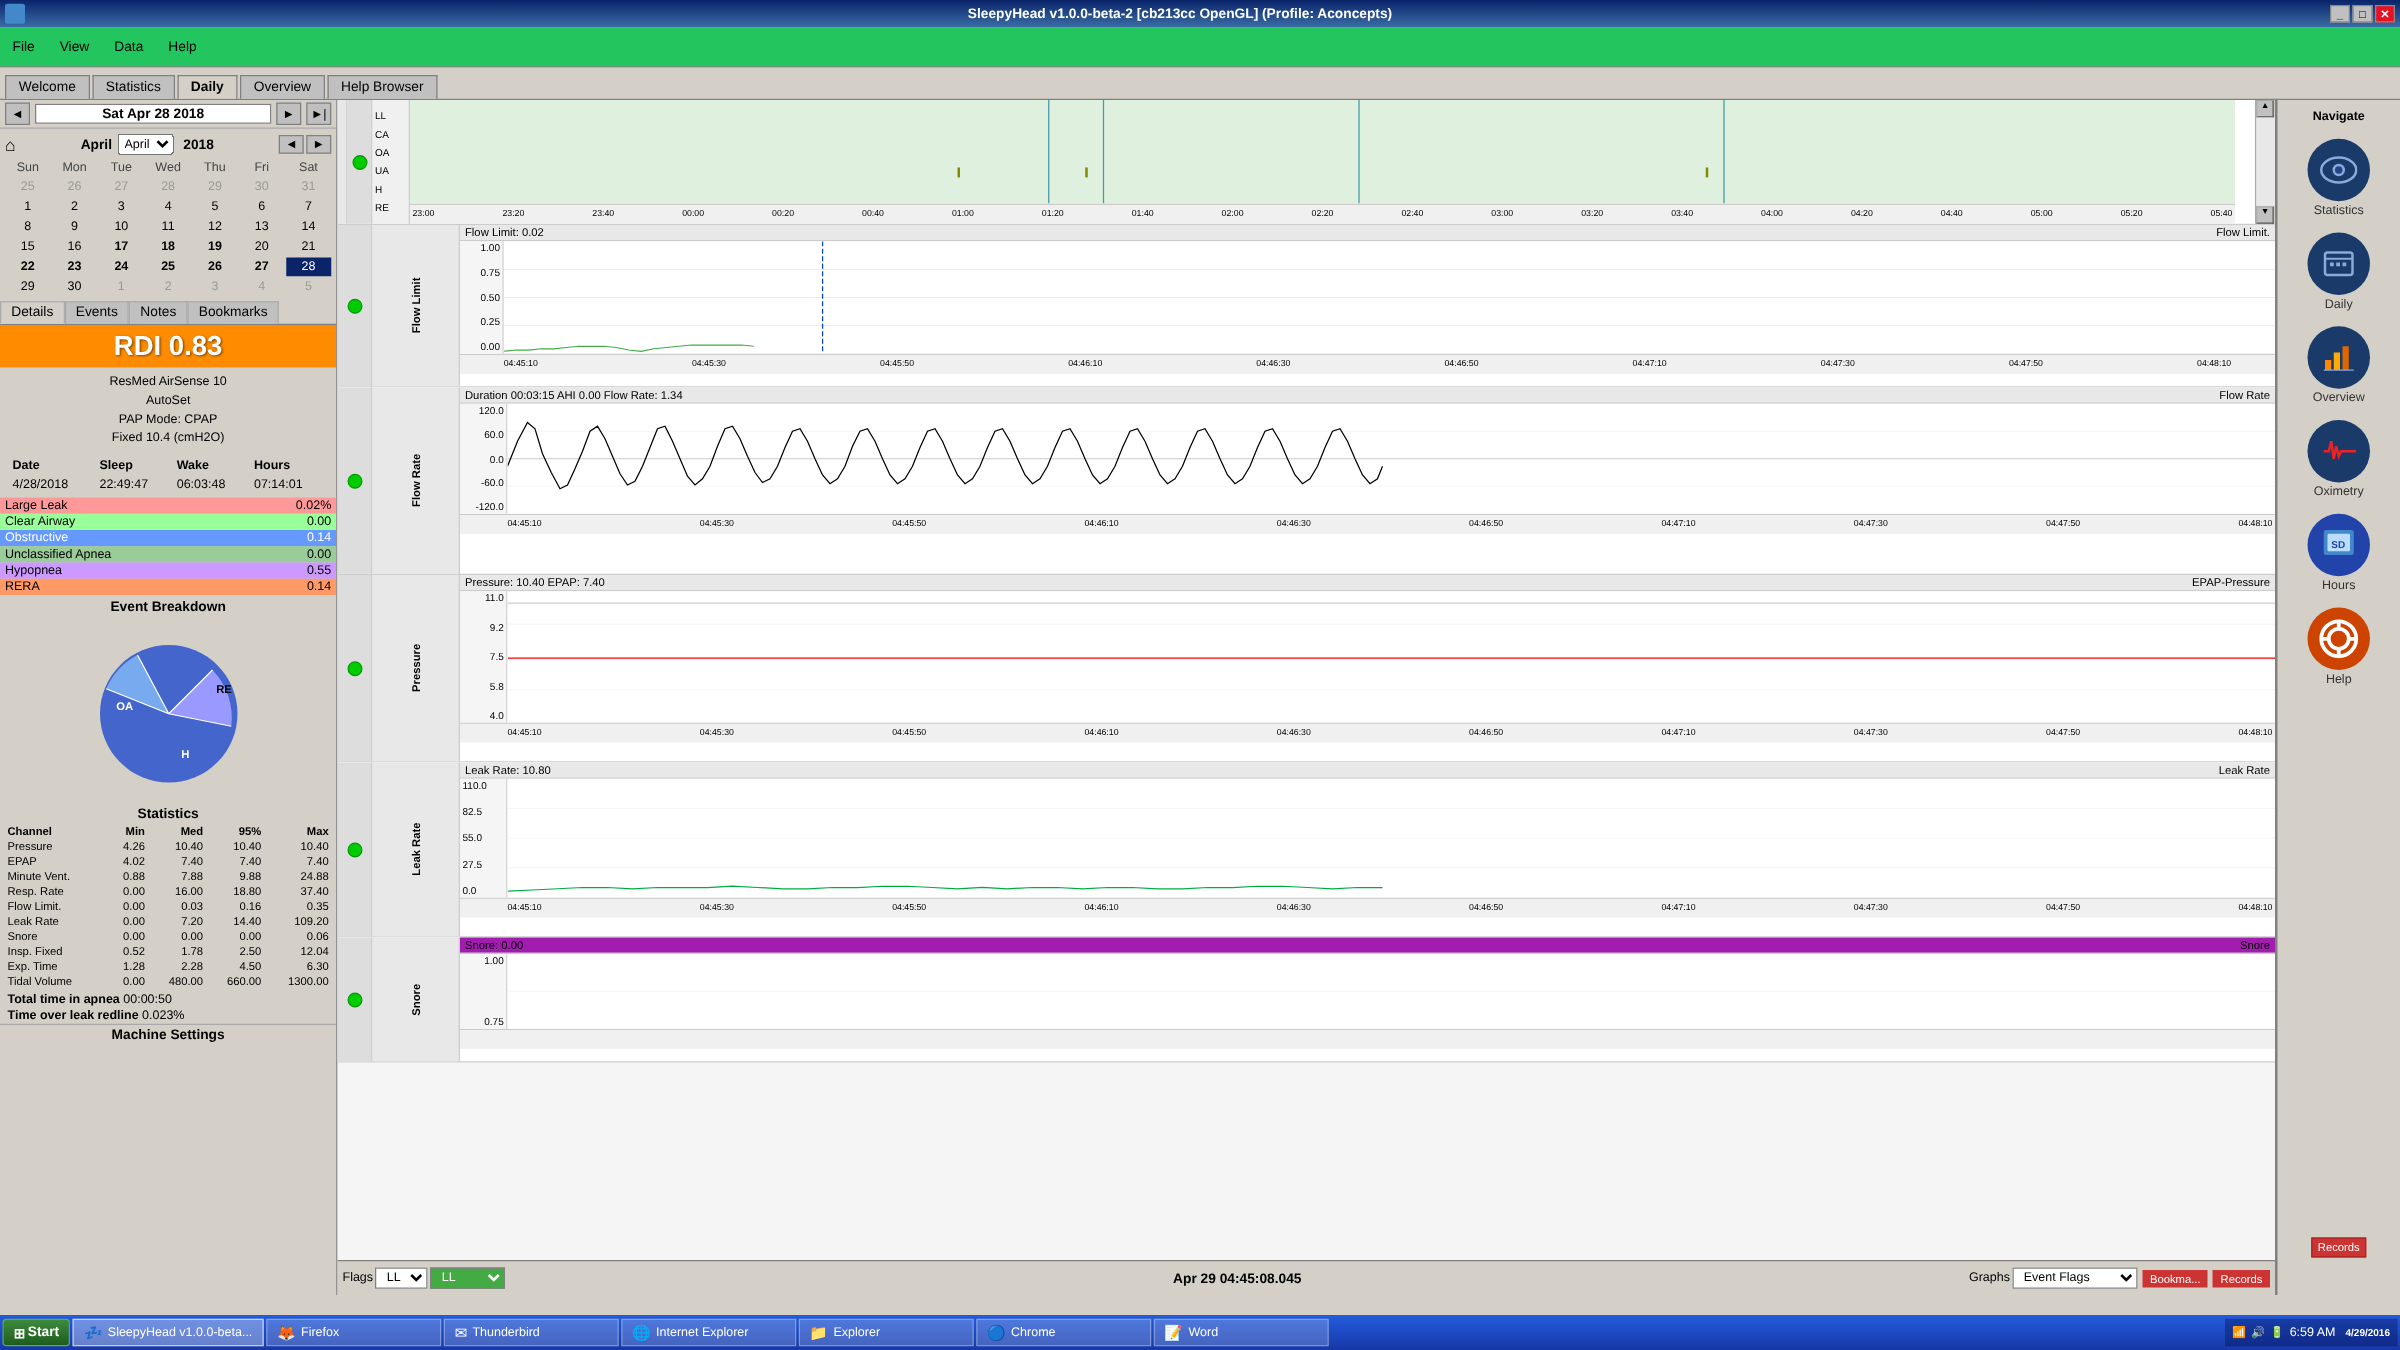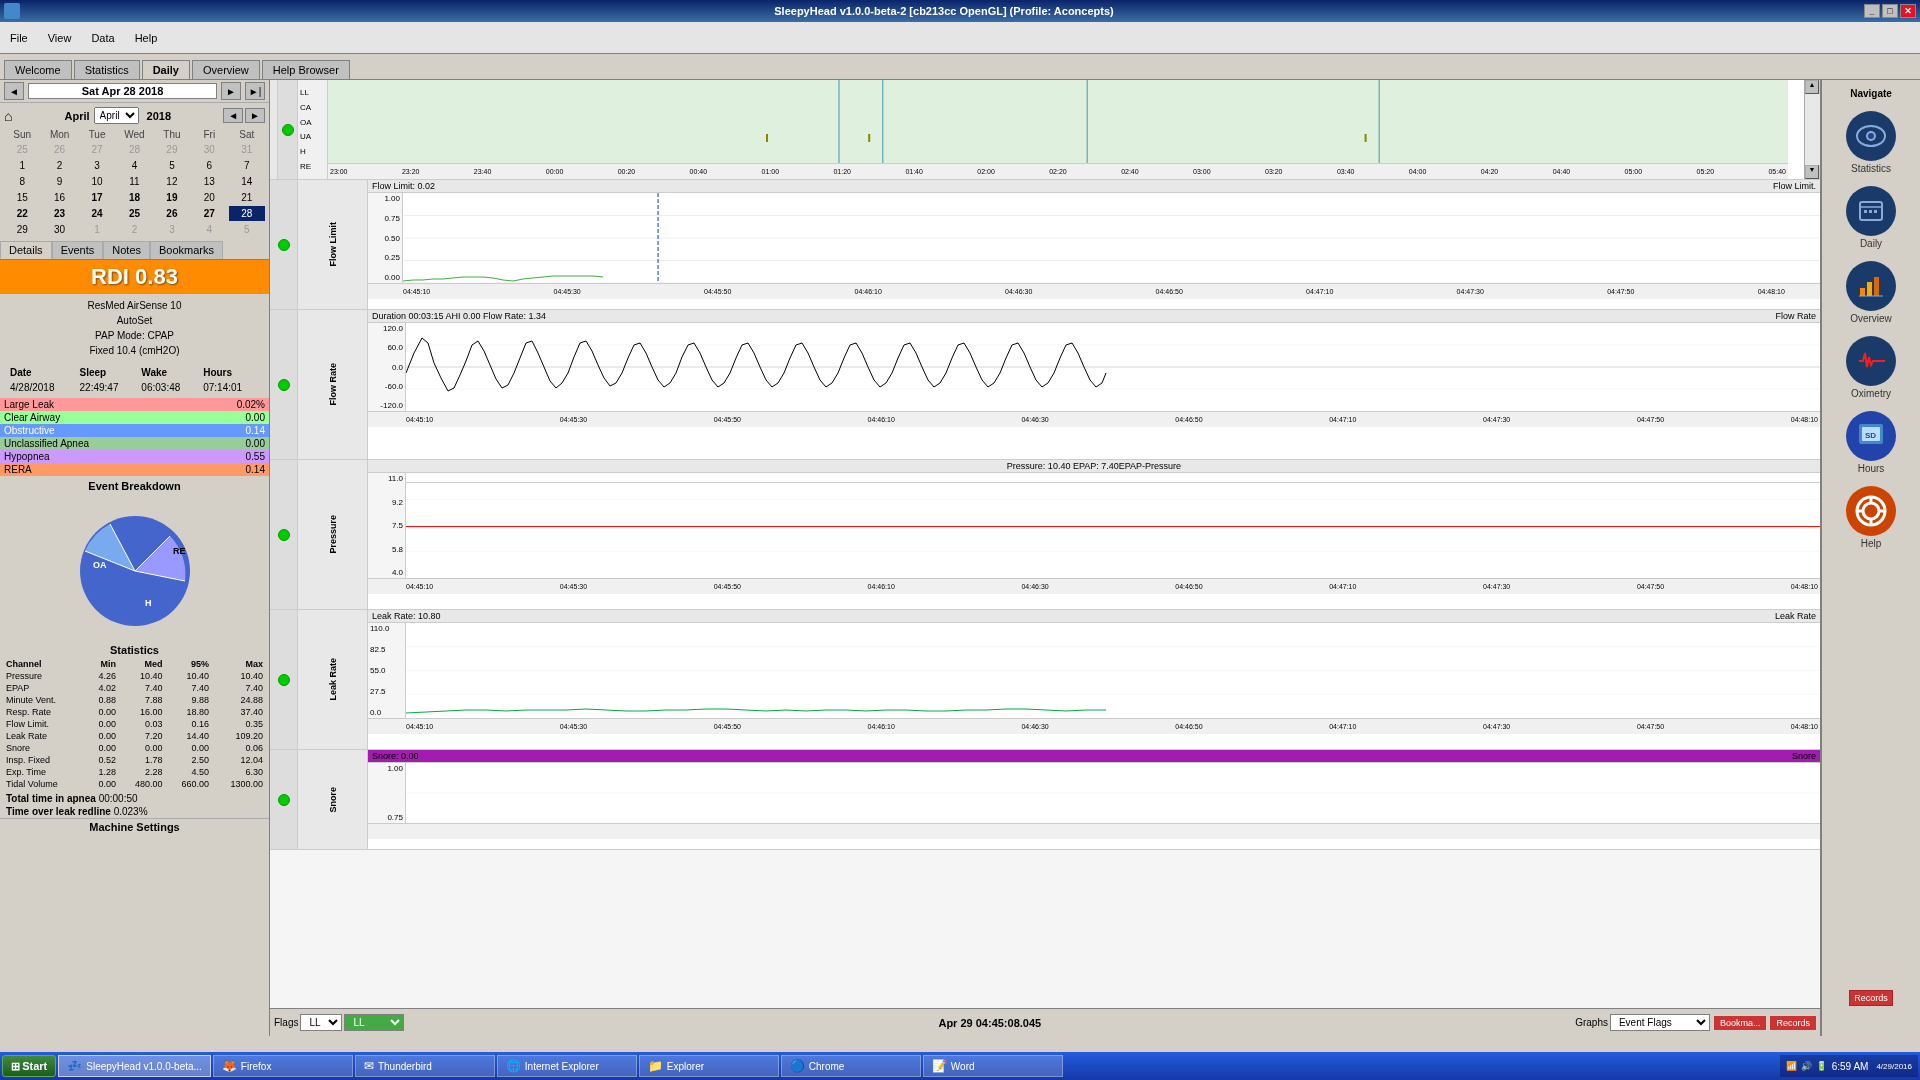--- a/index.html
+++ b/index.html
@@ -5,21 +5,21 @@
     * { box-sizing: border-box; margin: 0; padding: 0; }
     body { font-family: 'Segoe UI', Tahoma, sans-serif; font-size: 11px; background: #d4d0c8; overflow: hidden; width: 1920px; height: 1080px; }
 
     
     .title-bar { background: linear-gradient(to bottom, #0a246a, #3a6ea5); color: white; height: 22px; display: flex; align-items: center; justify-content: space-between; padding: 0 4px; font-size: 11px; font-weight: bold; }
     .title-bar-title { flex: 1; text-align: center; }
     .title-bar-controls { display: flex; gap: 2px; }
     .title-btn { background: #c0c0c0; border: 1px solid #888; width: 16px; height: 14px; font-size: 9px; display: flex; align-items: center; justify-content: center; cursor: pointer; color: black; }
 
     
-    .menu-bar { background: #e5e5e5; height: 32px; display: flex; align-items: center; border-bottom: 1px solid #808080; padding: 12px 4px; gap: 8px; }
+    .menu-bar { background: #22c55e; height: 32px; display: flex; align-items: center; border-bottom: 1px solid #808080; padding: 12px 4px; gap: 8px; }
     .menu-item { padding: 2px 6px; font-size: 11px; cursor: pointer; }
 
     
     .tab-bar { background: #d4d0c8; height: 26px; display: flex; align-items: flex-end; padding: 0 4px; border-bottom: 1px solid #808080; }
     .tab { padding: 3px 10px; font-size: 11px; border: 1px solid #808080; border-bottom: none; background: #c0c0c0; cursor: pointer; margin-right: 2px; }
     .tab.active { background: #d4d0c8; font-weight: bold; }
 
     
     .main-layout { display: flex; height: calc(1080px - 22px - 20px - 26px - 28px - 28px); }
 
@@ -580,21 +580,21 @@
       </div>
 
       <div class="chart-row" style="height:150px;">
         <div style="display:flex;align-items:center;justify-content:center;width:28px;background:#ddd;border-right:1px solid #ccc;">
           <div class="green-dot"></div>
         </div>
         <div style="width:70px;background:#e8e8e8;border-right:1px solid #ccc;display:flex;align-items:center;justify-content:center;">
           <span style="writing-mode:vertical-rl;transform:rotate(180deg);font-size:9px;font-weight:bold;">Pressure</span>
         </div>
         <div class="chart-content" style="position:relative;">
-          <div style="background:#e8e8e8;padding:1px 4px;font-size:9px;display:flex;justify-content:center;border-bottom:1px solid #ccc;">
+          <div style="background:#e8e8e8;padding:1px 4px;font-size:9px;display:flex;justify-content:space-between;border-bottom:1px solid #ccc;">
             <span>Pressure: 10.40 EPAP: 7.40</span>
             <span>EPAP-Pressure</span>
           </div>
           <div style="position:relative;height:105px;">
             <div style="position:absolute;left:0;width:38px;height:100%;display:flex;flex-direction:column;justify-content:space-between;font-size:8px;text-align:right;padding:1px 2px;background:#f5f5f5;border-right:1px solid #ccc;">
               <span>11.0</span>
               <span>9.2</span>
               <span>7.5</span>
               <span>5.8</span>
               <span>4.0</span>
@@ -851,15 +851,15 @@
   </div>
 
   <div class="taskbar-spacer"></div>
 
   <div class="tray">
     <span>📶</span>
     <span>🔊</span>
     <span>🔋</span>
     <span class="tray-time">6:59 AM</span>
     <br>
-    <span style="font-size:8px;">4/29/2016</span>
+    <span style="font-size:8px;font-weight:bold;">4/29/2016</span>
   </div>
 </div>
 
 </body></html>

